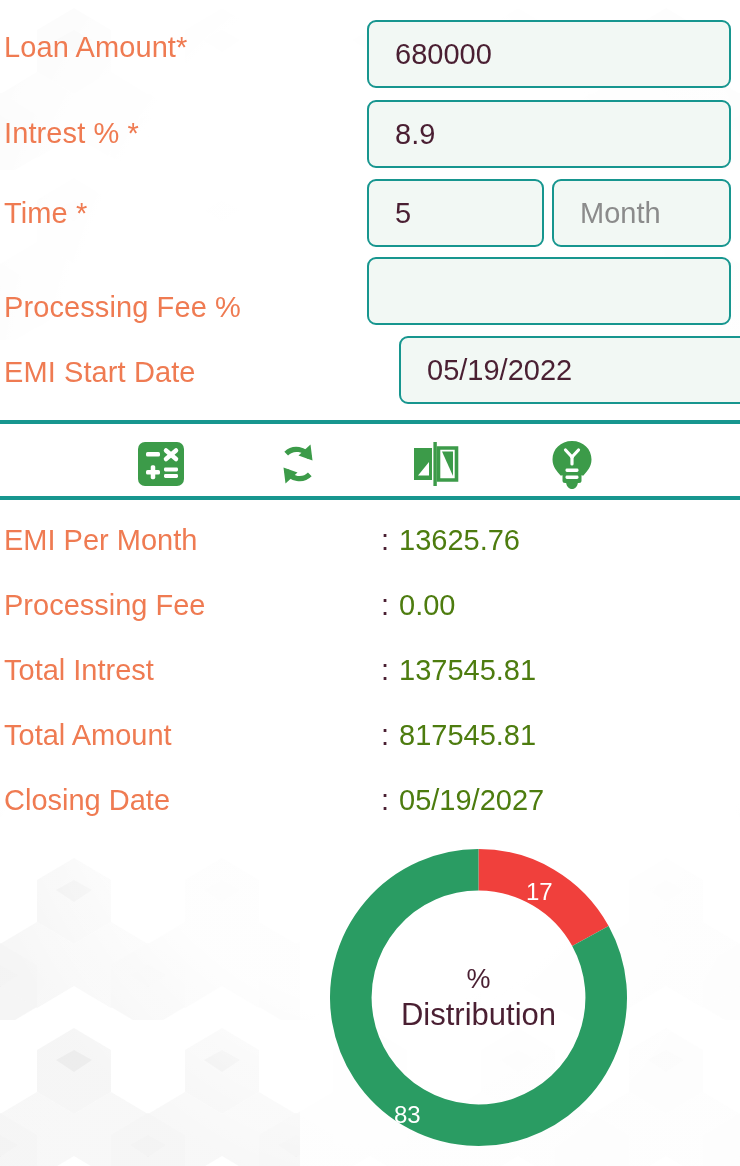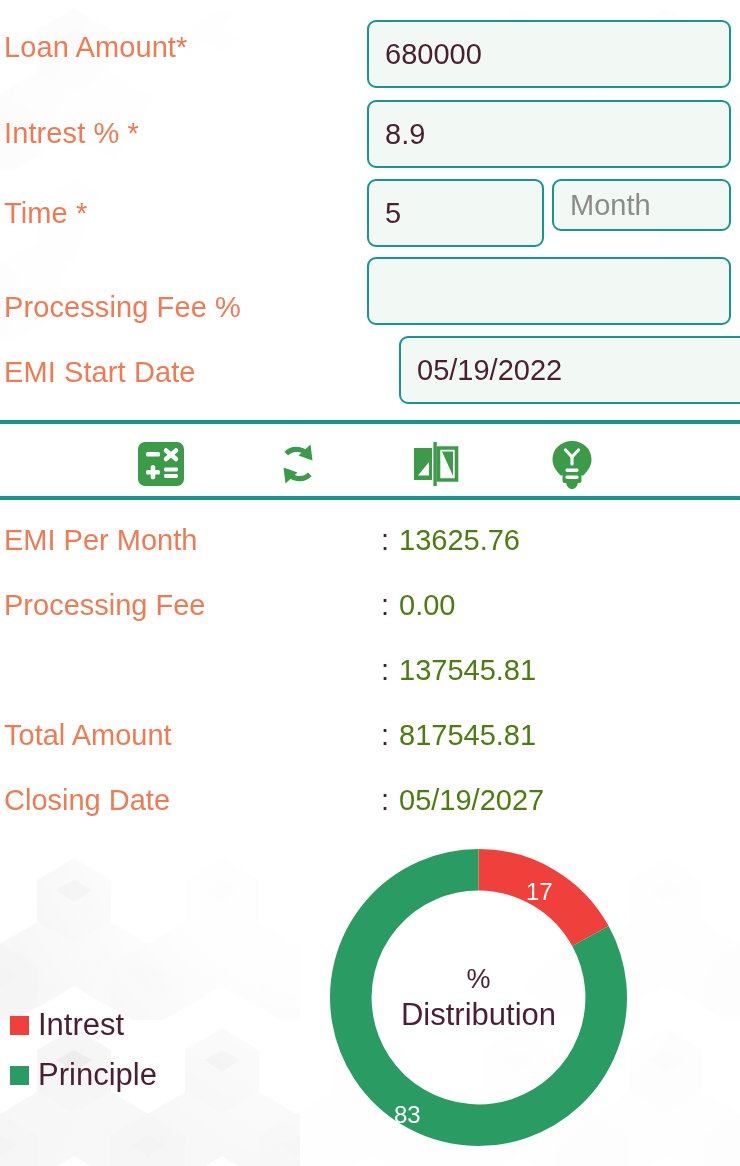--- a/index.html
+++ b/index.html
@@ -54,21 +54,21 @@
     letter-spacing: 0.1px;
   }
   .field {
     position: absolute;
     box-sizing: border-box;
     background: #f2f8f4;
     border: 2px solid #17968f;
     border-radius: 9px;
     font-size: 29px;
     color: #4a1f32;
-    padding: 0 16px;
+    padding: 0 26px;
     display: flex;
     align-items: center;
     font-family: "Liberation Sans", sans-serif;
     overflow: hidden;
     white-space: nowrap;
   }
   .field.placeholder {
     color: #8b8b8b;
   }
 
@@ -246,21 +246,21 @@
     </div>
 
     <div class="form-row" style="top:92px;height:80px;">
       <div class="form-label" style="top:25px;">Intrest % *</div>
       <div class="field" style="left:367px;top:8px;width:364px;height:68px;">8.9</div>
     </div>
 
     <div class="form-row" style="top:172px;height:80px;">
       <div class="form-label" style="top:25px;">Time *</div>
       <div class="field" style="left:367px;top:7px;width:177px;height:68px;">5</div>
-      <div class="field placeholder" style="left:552px;top:7px;width:179px;height:52px;">Month</div>
+      <div class="field placeholder" style="left:552px;top:7px;width:179px;height:68px;">Month</div>
     </div>
 
     <div class="form-row" style="top:252px;height:80px;">
       <div class="form-label" style="top:39px;">Processing Fee %</div>
       <div class="field" style="left:367px;top:5px;width:364px;height:68px;"></div>
     </div>
 
     <div class="form-row" style="top:332px;height:80px;">
       <div class="form-label" style="top:24px;">EMI Start Date</div>
       <div class="field" style="left:367px;top:4px;width:364px;height:68px;margin-left:32px;">05/19/2022</div>
@@ -333,20 +333,21 @@
       <div class="result-value">13625.76</div>
     </div>
 
     <div class="result-row" style="top:77px;">
       <div class="result-label">Processing Fee</div>
       <div class="result-sep">:</div>
       <div class="result-value">0.00</div>
     </div>
 
     <div class="result-row" style="top:142px;">
+      <div class="result-label">Total Intrest</div>
       <div class="result-sep">:</div>
       <div class="result-value">137545.81</div>
     </div>
 
     <div class="result-row" style="top:207px;">
       <div class="result-label">Total Amount</div>
       <div class="result-sep">:</div>
       <div class="result-value">817545.81</div>
     </div>
 
@@ -363,24 +364,14 @@
         <path d="M 264.4131261084018 90.97523828046994 A 127.71000000000001 127.71000000000001 0 1 1 152.49999999999997 24.789999999999992" fill="none" stroke="#2a9c63" stroke-width="41.58"></path>
       </svg>
     <div class="donut-center">
       <div class="donut-center-pct">%</div>
       <div class="donut-center-label">Distribution</div>
     </div>
     <div class="slice-label" style="left:200px;top:33px;">17</div>
     <div class="slice-label" style="left:68px;top:256px;">83</div>
   </div>
 
-  <div class="legend">
-    <div class="legend-item">
-      <span class="legend-swatch" style="background:#f0403c;"></span>
-      <span class="legend-text">Intrest</span>
-    </div>
-    <div class="legend-item">
-      <span class="legend-swatch" style="background:#2a9c63;"></span>
-      <span class="legend-text">Principle</span>
-    </div>
-  </div>
 
 </div>
 
 </body></html>

